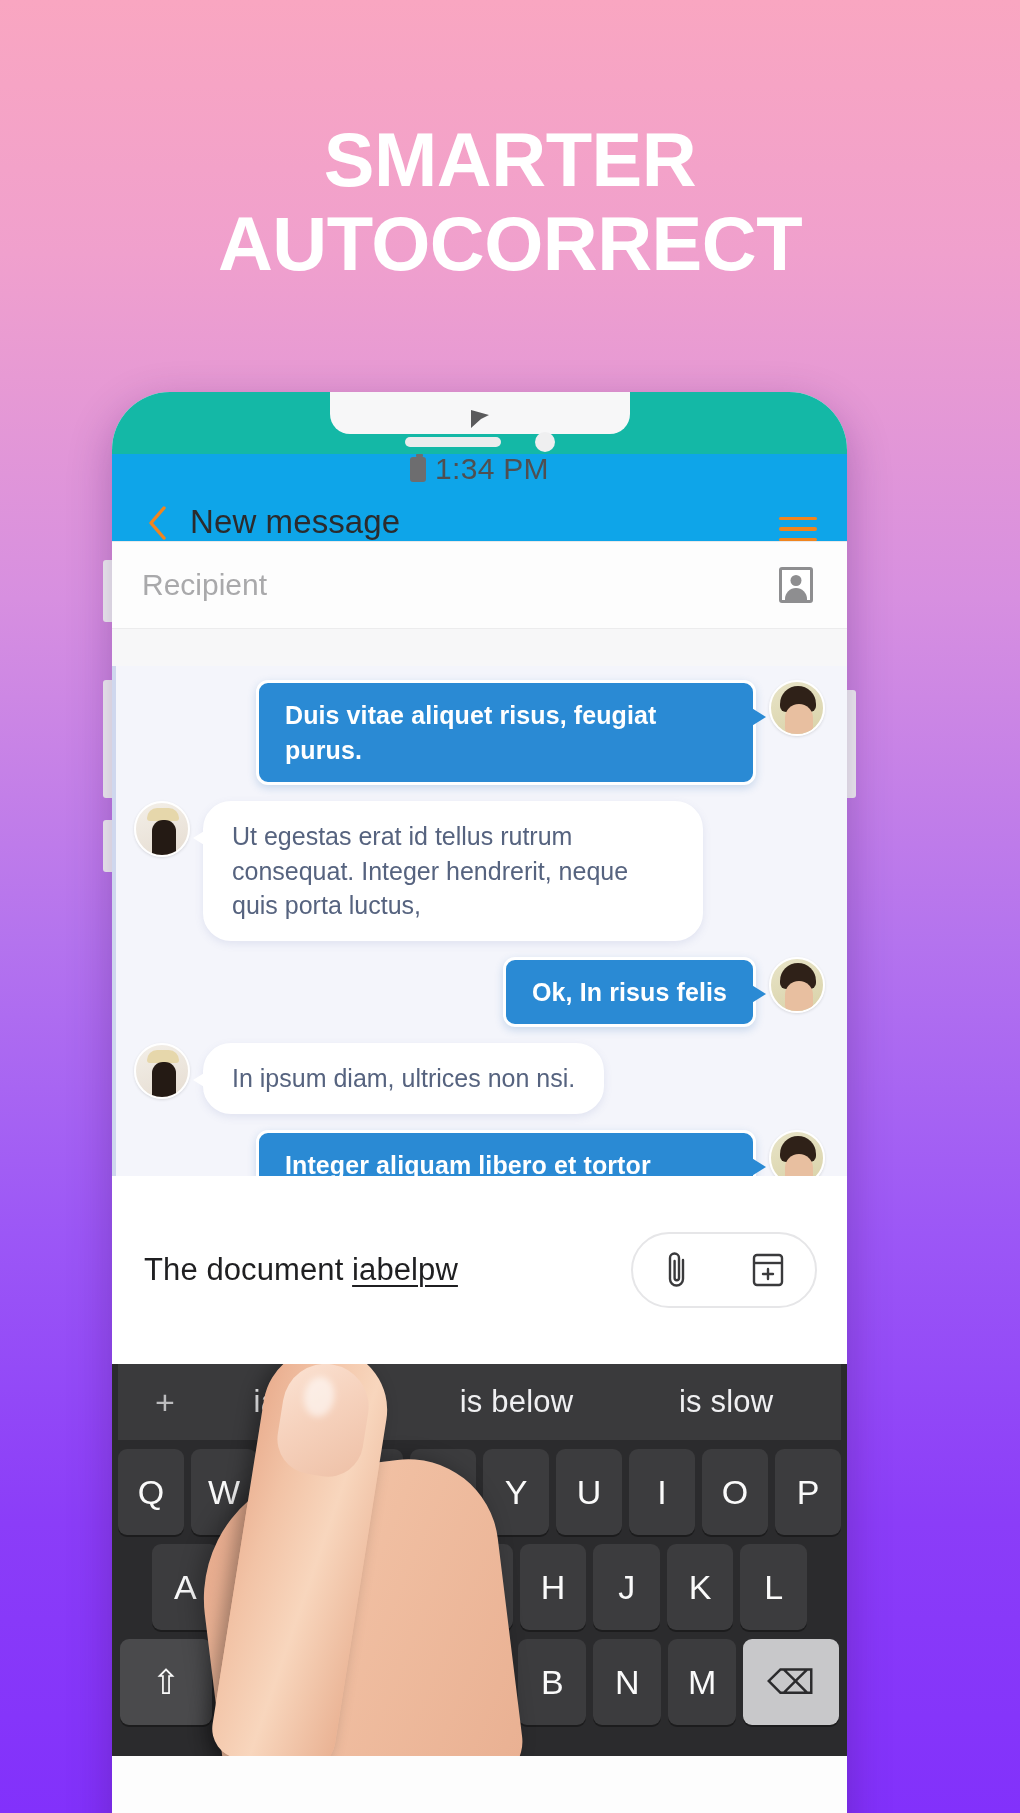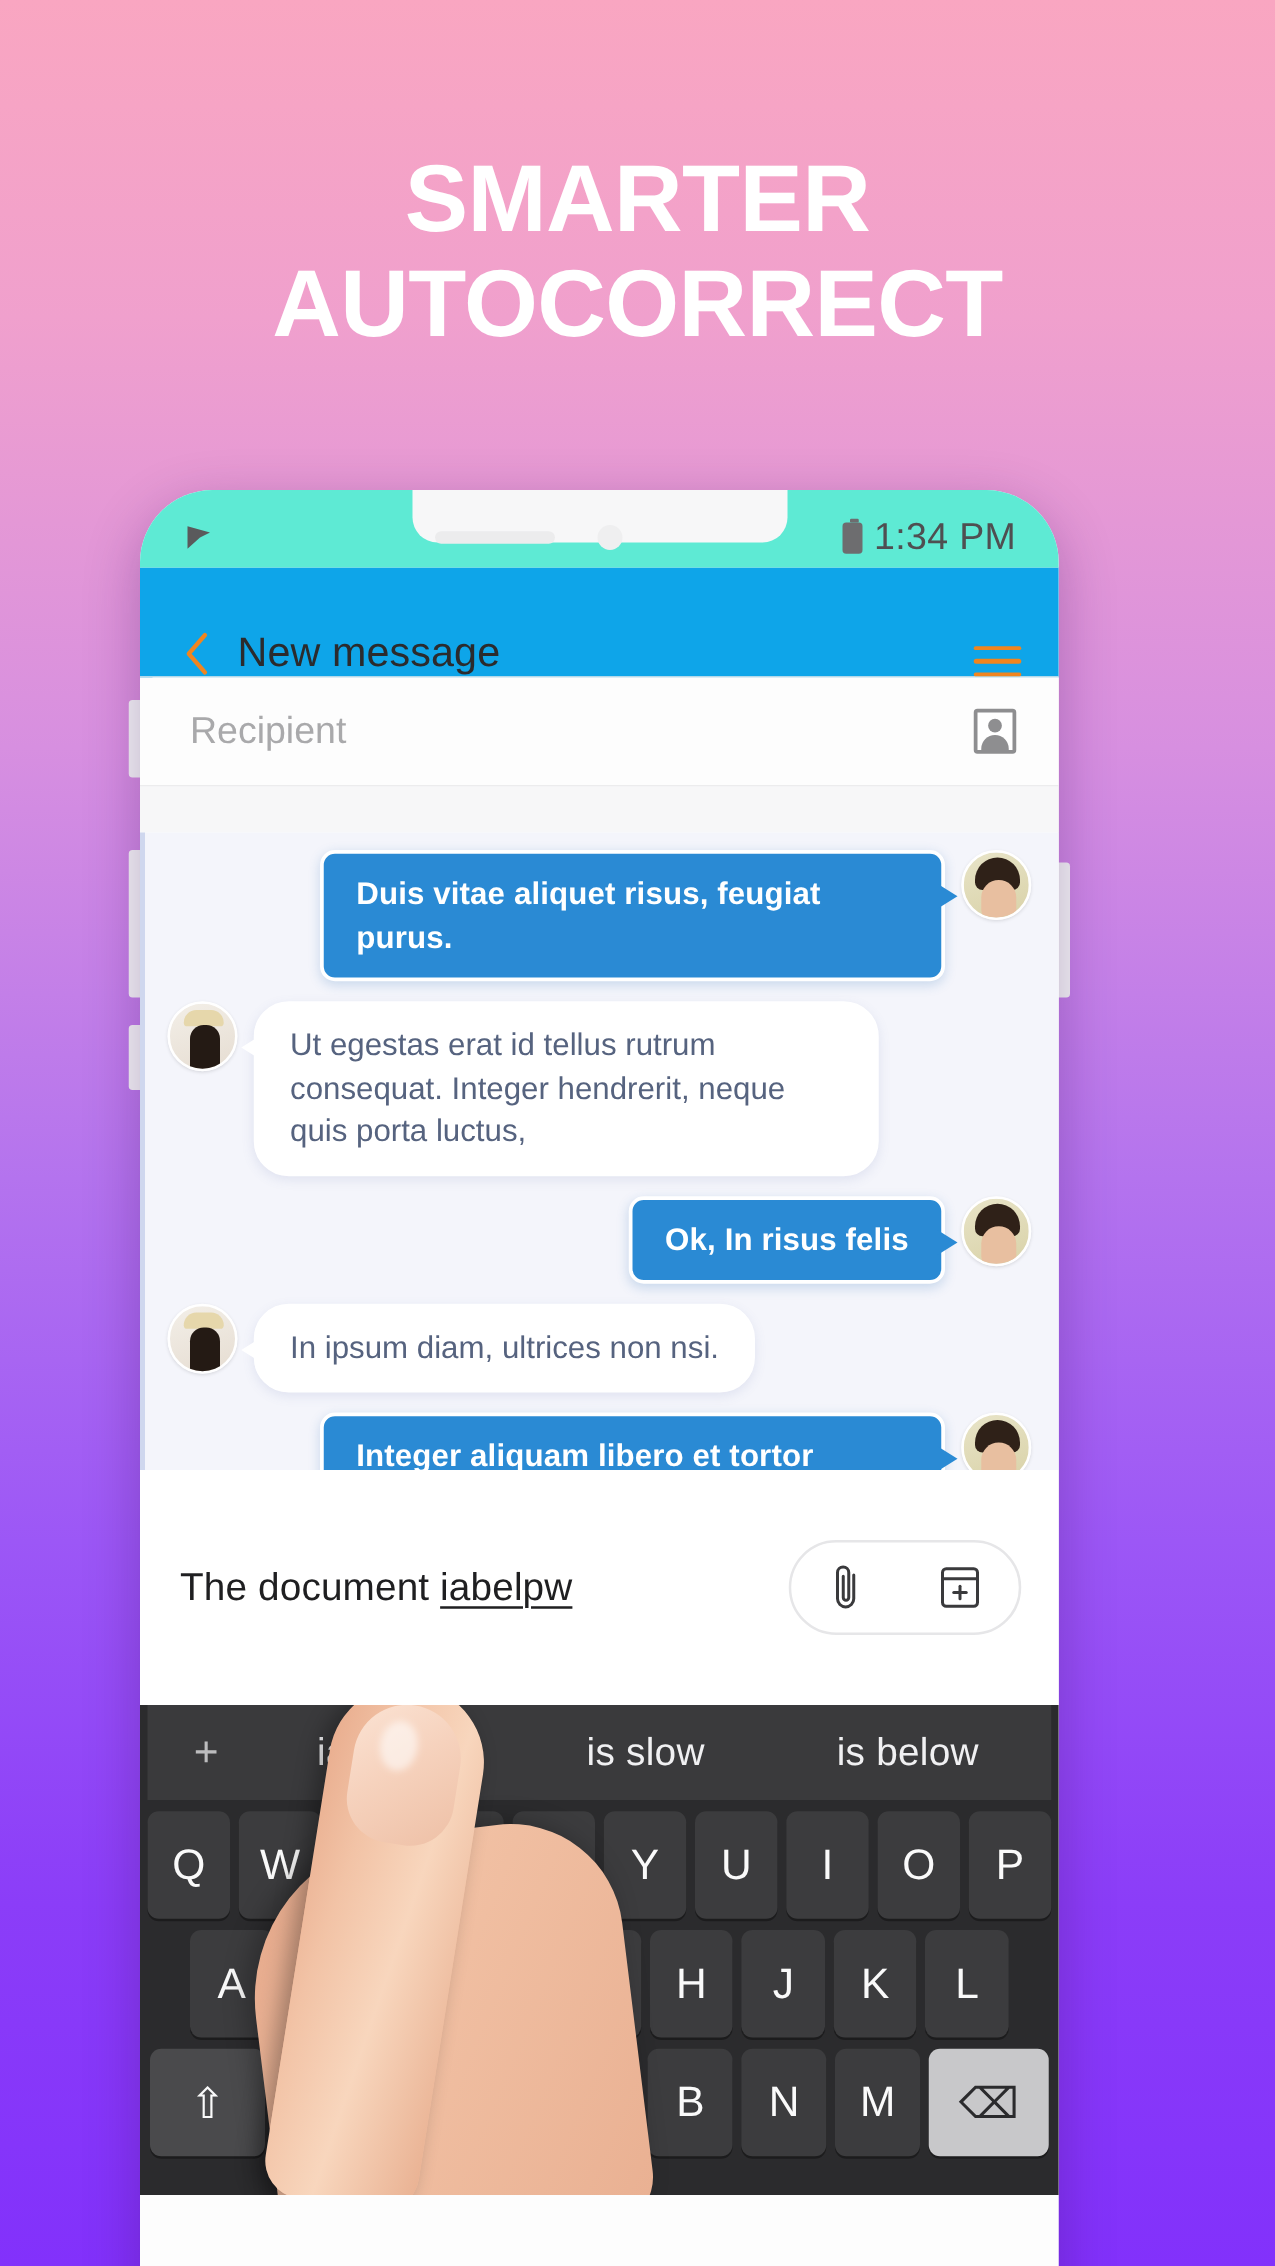--- a/index.html
+++ b/index.html
@@ -38,21 +38,22 @@
   .btn-right {
     position:absolute; left:845px; top:690px; width:11px; height:108px;
     background:#f4f4f6; border-radius:0 3px 3px 0;
   }
 
   
   .statusbar {
     position:relative; height:62px;
     display:flex; align-items:center; justify-content:space-between;
     padding:14px 34px 0 34px;
-    background:#5eead4;
+    background:#14b8a6;
+    flex-direction:column;
   }
   .notch {
     position:absolute; left:50%; top:0; transform:translateX(-50%);
     width:300px; height:42px; background:#f7f7f8;
     border-radius:0 0 20px 20px;
   }
   .sb-left { display:flex; align-items:center; gap:8px; z-index:2; }
   .flag-icon svg { display:block; }
   .sb-center { display:flex; align-items:center; gap:34px; z-index:2; }
   .speaker { width:96px; height:10px; background:#ececed; border-radius:6px; }
@@ -79,21 +80,21 @@
   .appbar-title {
     font-size:33px; color:#2b2b2d; margin-left:16px; flex:1;
     letter-spacing:.1px;
   }
   .hamburger { width:38px; display:flex; flex-direction:column; gap:7px; }
   .hamburger span { display:block; height:3.5px; background:#f0851f; border-radius:2px; }
 
   
   .recipient {
     height:86px; display:flex; align-items:center;
-    padding:0 34px 0 30px; background:#fdfdfd;margin-left:10px;
+    padding:0 34px 0 30px; background:#fdfdfd;
   }
   .recipient-ph { flex:1; font-size:30px; color:#a9a9ab; }
   .contact-icon {
     width:34px; height:36px; border:3px solid #8e8e90; border-radius:3px;
     position:relative; overflow:hidden; background:#fff;
   }
   .contact-icon:before {
     content:""; position:absolute; left:50%; top:5px; transform:translateX(-50%);
     width:11px; height:11px; border-radius:50%; background:#8e8e90;
   }
@@ -331,22 +332,22 @@
         </svg>
       </span>
     </div>
   </div>
 
   <div class="keyboard">
 
     <div class="suggest">
       <span class="sg-plus">+</span>
       <span class="sg">iabelpw</span>
+      <span class="sg">is below</span>
       <span class="sg">is slow</span>
-      <span class="sg">is below</span>
     </div>
 
     <div class="krow r1">
       <div class="key">Q</div>
       <div class="key">W</div>
       <div class="key">E</div>
       <div class="key">R</div>
       <div class="key">T</div>
       <div class="key">Y</div>
       <div class="key">U</div>

